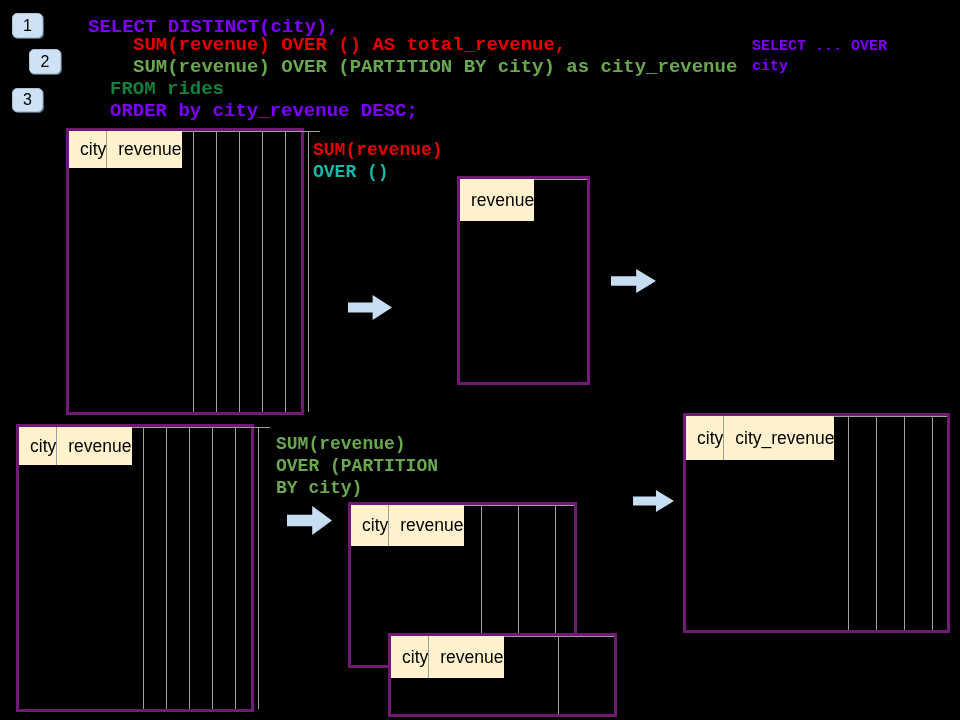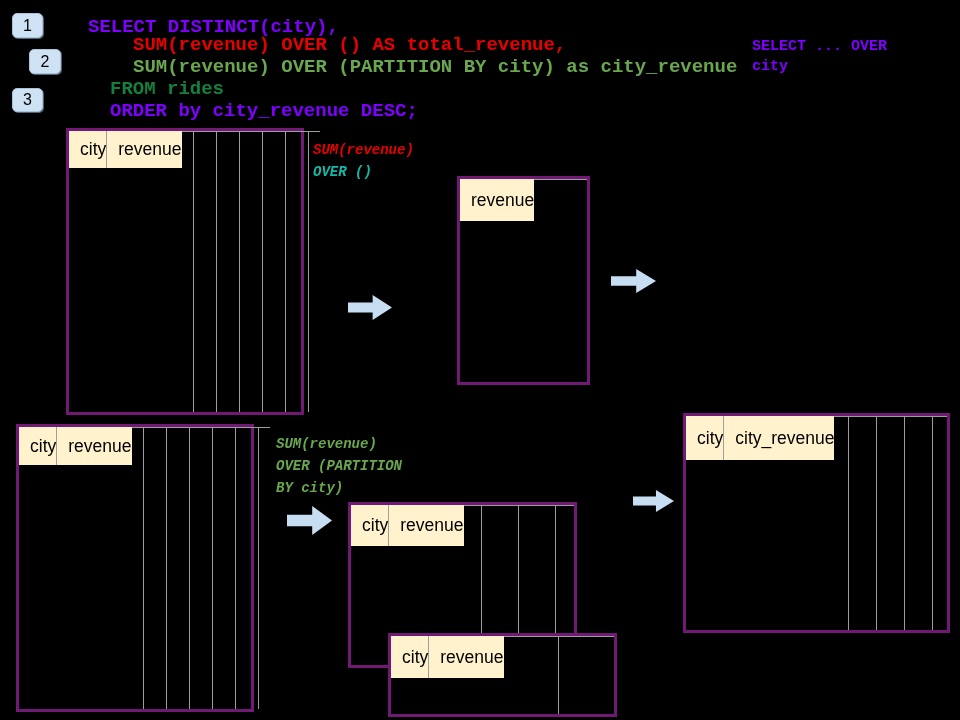--- a/index.html
+++ b/index.html
@@ -6,21 +6,21 @@
   #canvas{
     position:relative;width:960px;height:720px;background:#000;
     overflow:hidden;font-family:"Liberation Sans",sans-serif;
   }
   
   .code{
     position:absolute;font-family:"Liberation Mono","DejaVu Sans Mono",monospace;
     font-weight:bold;white-space:pre;line-height:22px;font-size:19px;
   }
   .code.small{font-size:15px;line-height:20px;}
-  .code.lbl{font-size:14px;font-style:italic;}
+  .code.lbl{font-size:18px;}
   
   .badge{
     position:absolute;background:var(--badge_fill);border:1px solid var(--badge_edge);
     border-radius:5px;box-shadow:1px 1px 0 rgba(90,110,130,.9);
     display:flex;align-items:center;justify-content:center;
     font-size:16px;color:#000;
   }
   
   .tbl{
     position:absolute;display:flex;flex-direction:row;

